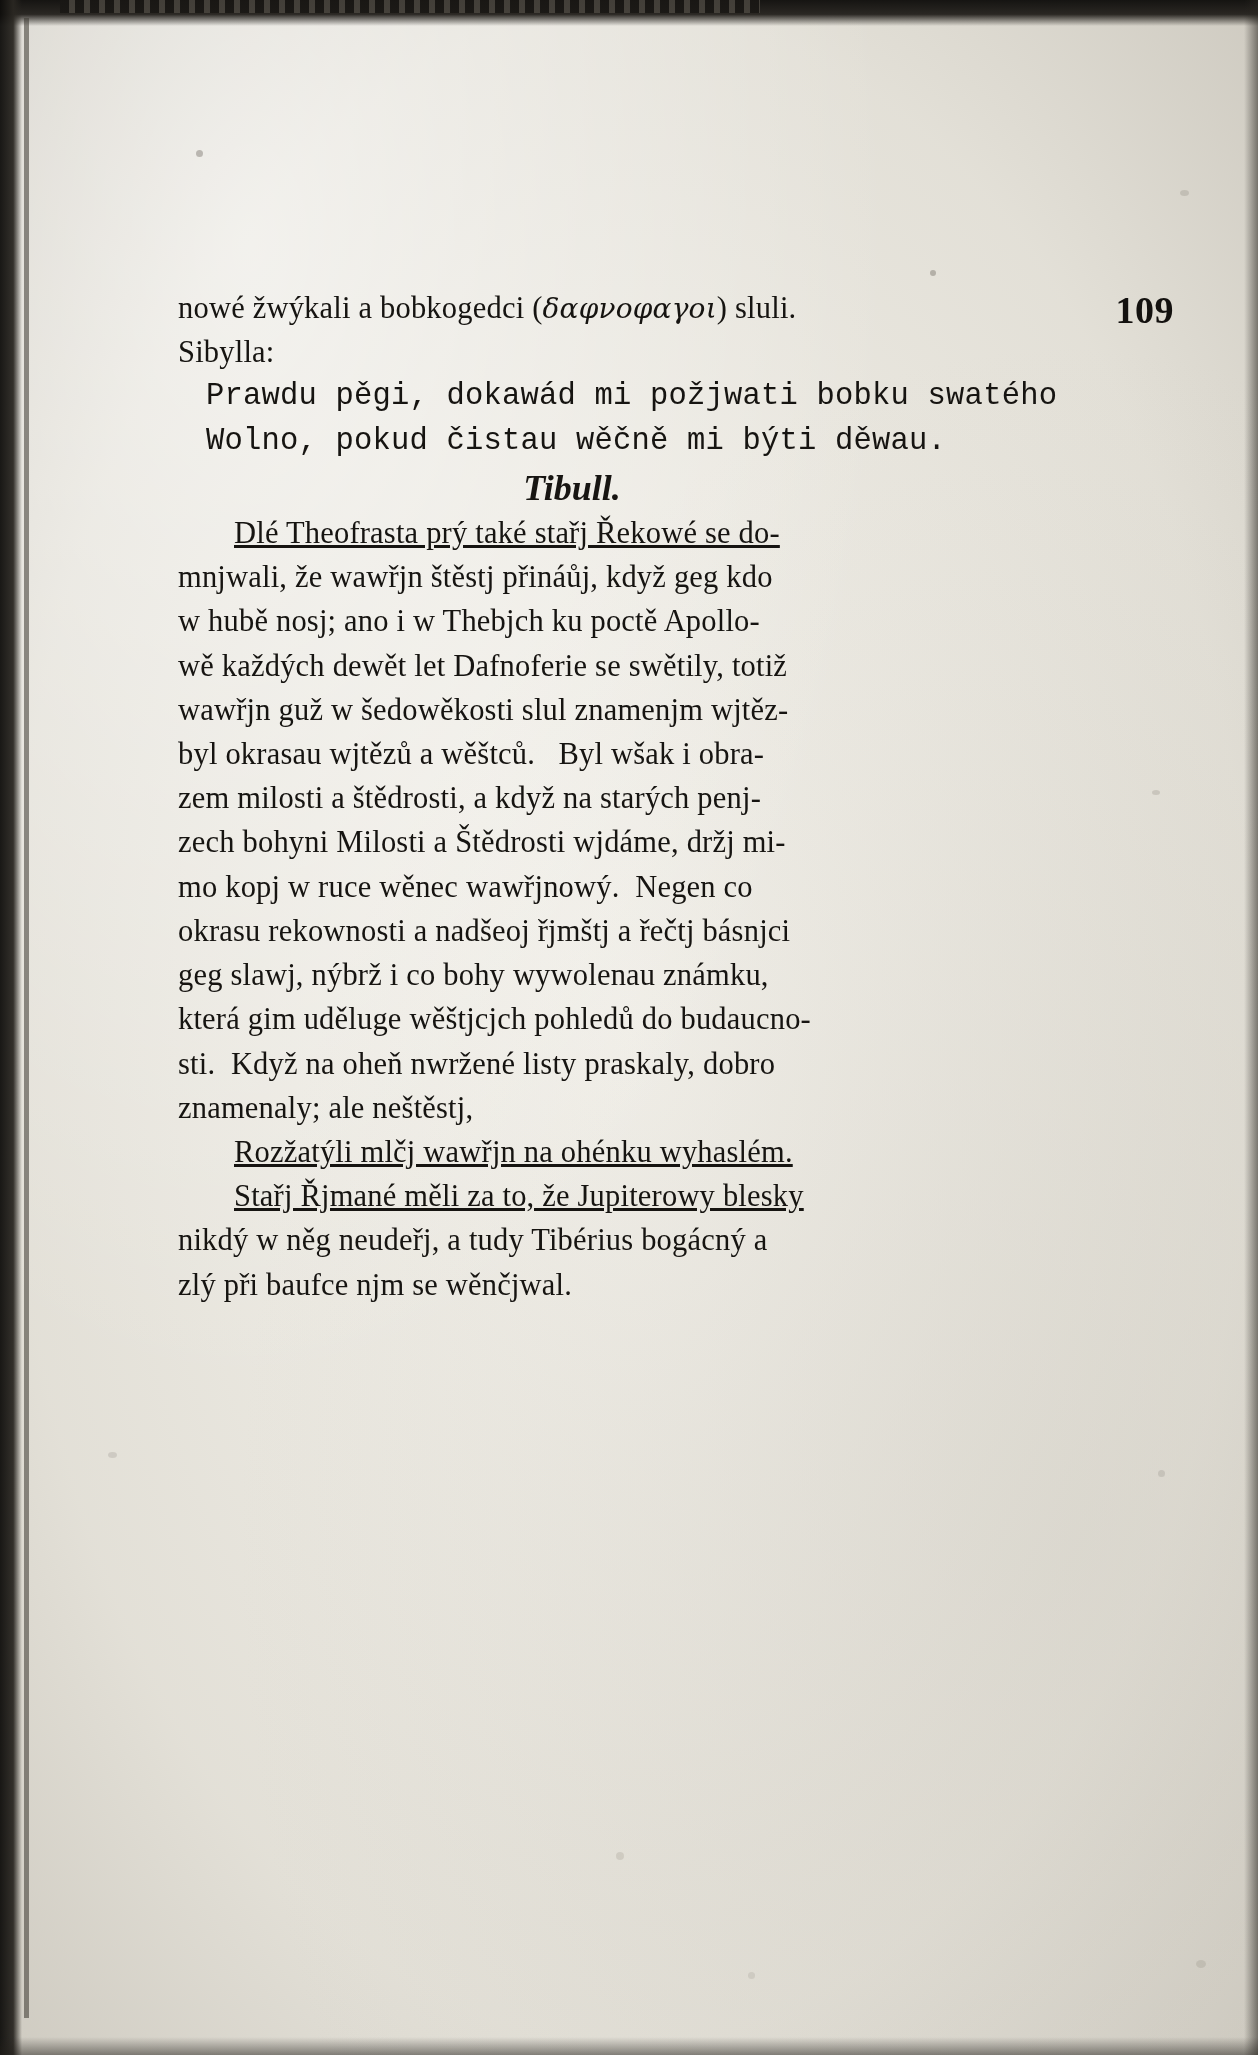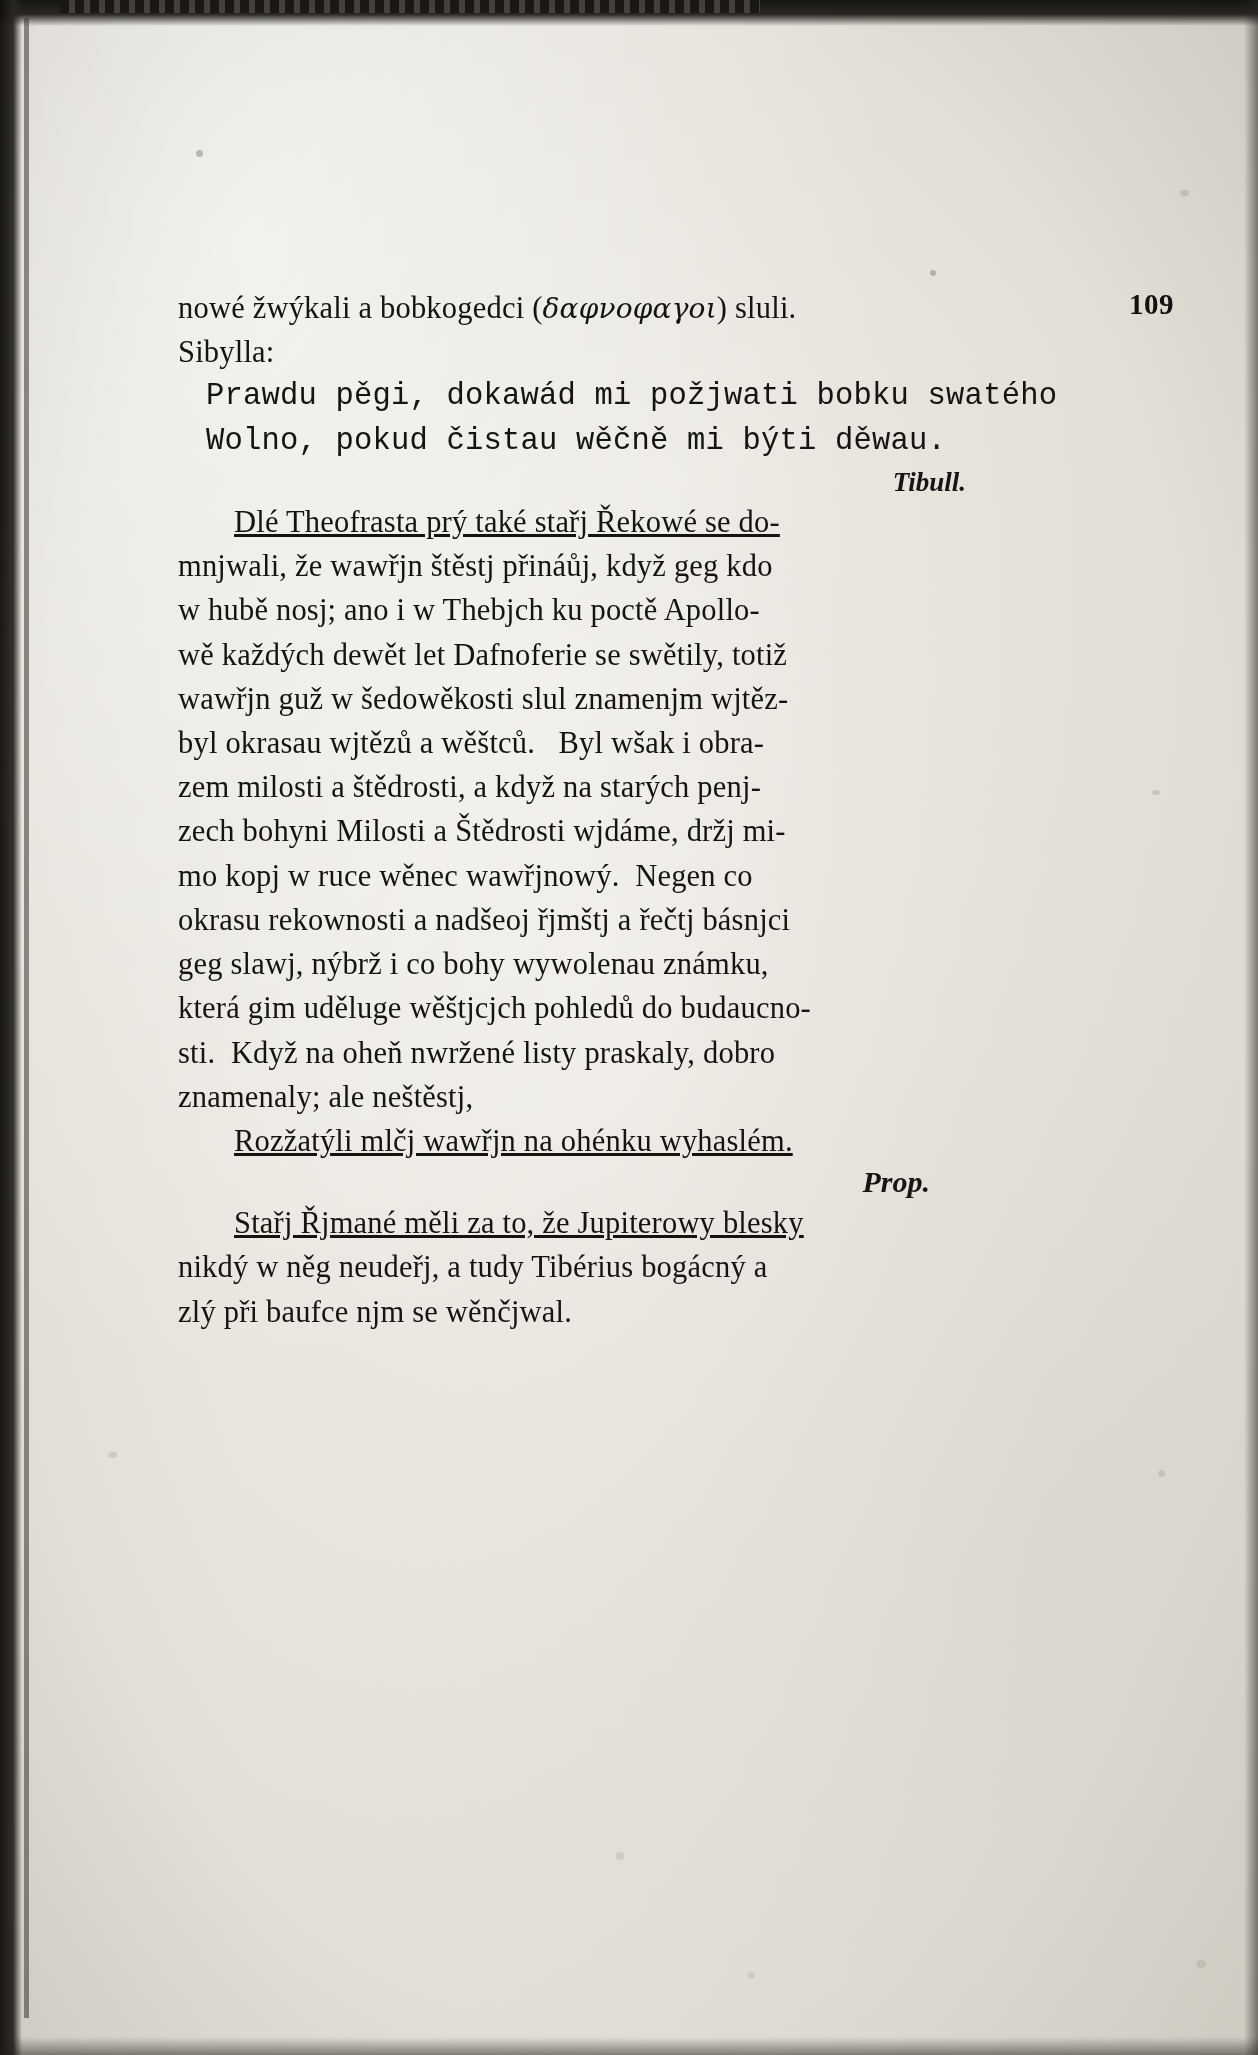--- a/index.html
+++ b/index.html
@@ -72,21 +72,21 @@
   .content {
     position: absolute;
     left: 178px;
     top: 286px;
     width: 900px;
   }
   .folio {
     position: absolute;
     right: 84px;
     top: 288px;
-    font-size: 29px;
+    font-size: 38px;
     font-weight: 700;
     letter-spacing: 0.5px;
     color: #13110f;
   }
   .body-text {
     font-size: 30.5px;
     line-height: 1.45;
     text-align: left;
     color: #161411;
     letter-spacing: 0.2px;
@@ -96,24 +96,24 @@
     margin: 0;
   }
   .ln-indent-1 { padding-left: 28px; font-family: Liberation Mono, monospace; }
   .ln-indent-2 { padding-left: 56px; text-decoration: underline; }
   .greek {
     font-family: "DejaVu Serif", serif;
     font-style: italic;
     font-size: 28px;
   }
   .attrib {
-    text-align: right;
+    text-align: center;
     font-style: italic;
     font-weight: 700;
-    font-size: 27px;
+    font-size: 36px;
     padding-right: 112px;
     margin-top: 4px;
     margin-bottom: 2px;
   }
   .attrib-2 {
     text-align: right;
     font-style: italic;
     font-weight: 700;
     font-size: 30px;
     padding-right: 148px;
@@ -169,21 +169,20 @@
       <p class="line">zech bohyni Milosti a Štědrosti wjdáme, držj mi-</p>
       <p class="line">mo kopj w ruce wěnec wawřjnowý.  Negen co</p>
       <p class="line">okrasu rekownosti a nadšeoj řjmštj a řečtj básnjci</p>
       <p class="line">geg slawj, nýbrž i co bohy wywolenau známku,</p>
       <p class="line">která gim uděluge wěštjcjch pohledů do budaucno-</p>
       <p class="line">sti.  Když na oheň nwržené listy praskaly, dobro</p>
       <p class="line">znamenaly; ale neštěstj,</p>
       <p class="line ln-indent-2">Rozžatýli mlčj wawřjn na ohénku wyhaslém.</p>
     </div>
 
-    <div class="attrib-2">Prop.</div>
 
     <div class="body-text">
       <p class="line ln-indent-2">Stařj Řjmané měli za to, že Jupiterowy blesky</p>
       <p class="line">nikdý w něg neudeřj, a tudy Tibérius bogácný a</p>
       <p class="line">zlý při baufce njm se wěnčjwal.</p>
     </div>
 
   </div>
 </div>
 

